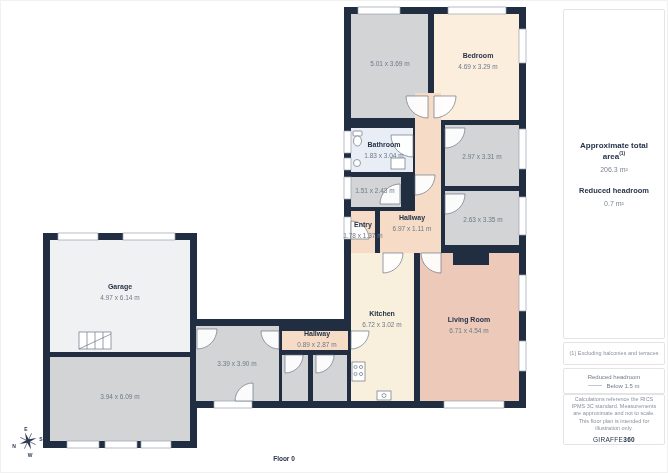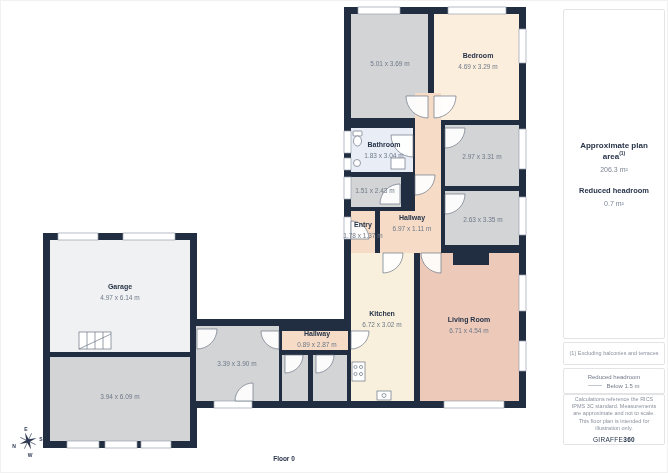--- a/index.html
+++ b/index.html
@@ -223,21 +223,21 @@
     <span class="rname">Kitchen</span>
     <span class="rdims">6.72 x 3.02 m</span>
   </div>
   <div class="rlabel lbl-living-room">
     <span class="rname">Living Room</span>
     <span class="rdims">6.71 x 4.54 m</span>
   </div>
 
   <div class="sb sb-main">
     <div class="sb-title">
-      <span>Approximate plan area</span><sup>(1)</sup>
+      <span>Approximate total area</span><sup>(1)</sup>
     </div>
     <div class="sb-value">206.3 m²</div>
     <div class="sb-sub">Reduced headroom</div>
     <div class="sb-subvalue">0.7 m²</div>
   </div>
 
   <div class="sb sb-note">
     <span>(1) Excluding balconies and terraces</span>
   </div>
 

